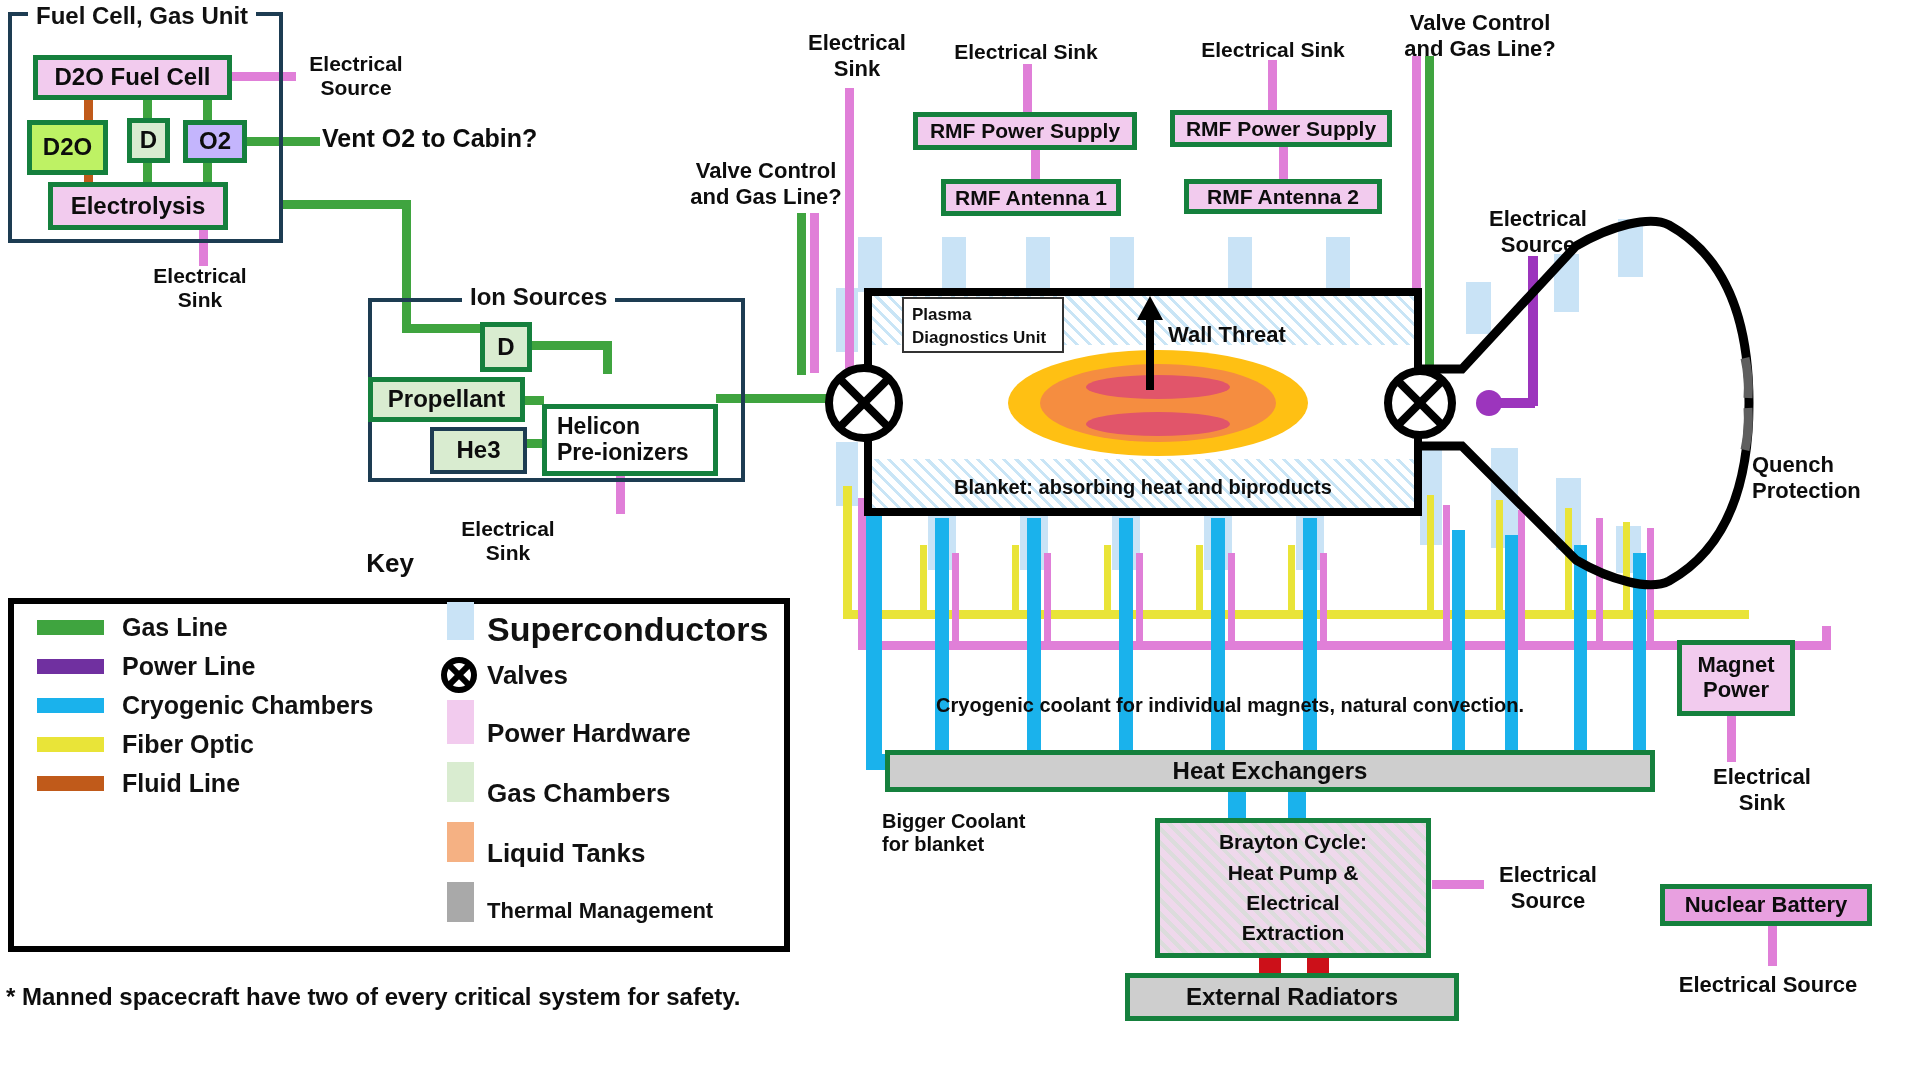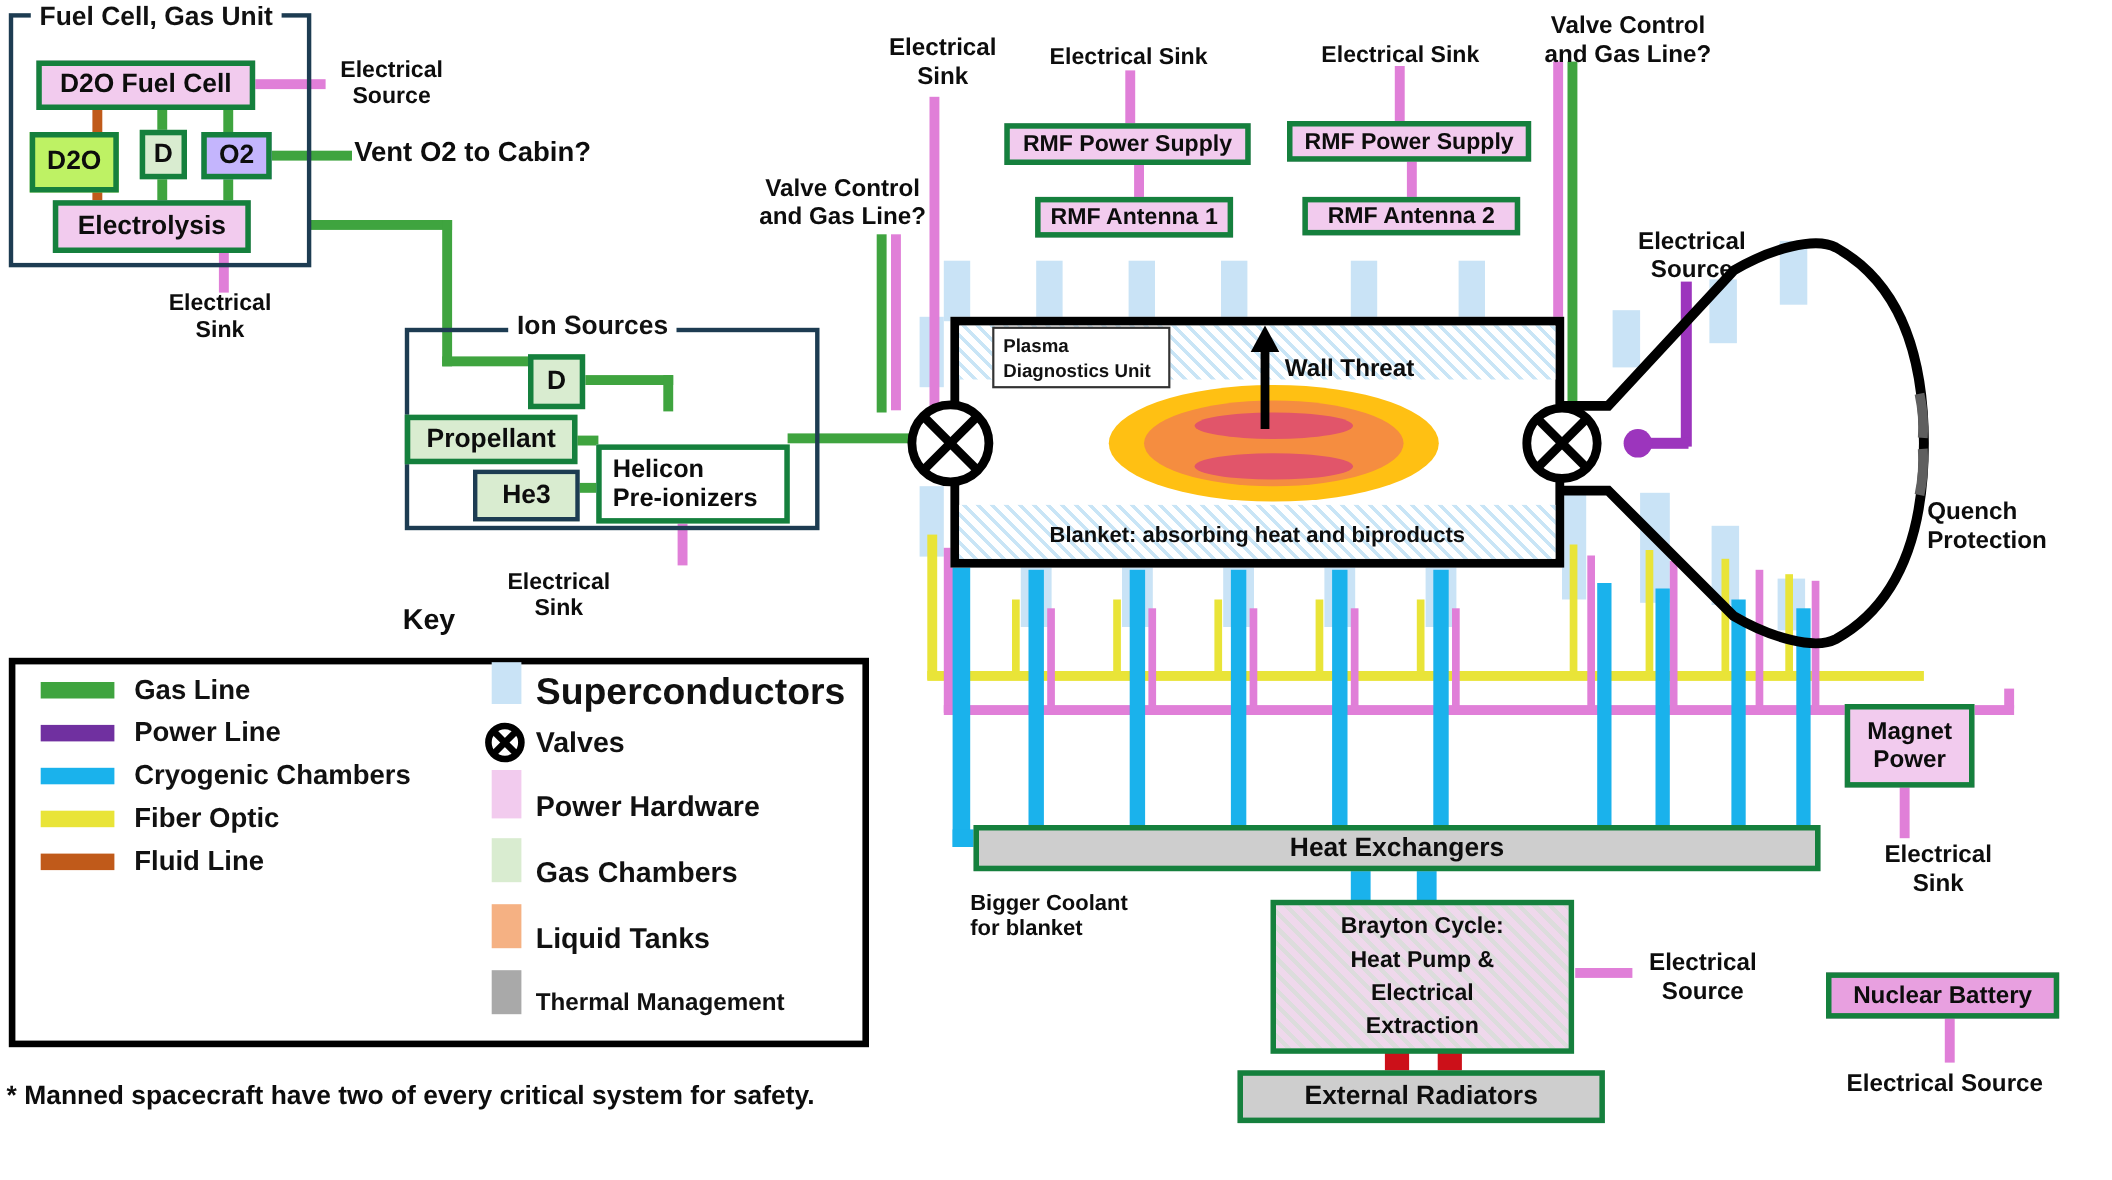--- a/index.html
+++ b/index.html
@@ -200,20 +200,21 @@
 
   <div class="lbl left" style="left:1752px;top:452px;width:160px;font-size:22px;">Quench
 Protection</div>
   <div class="box" style="left:1677px;top:640px;width:118px;height:76px;background:#f2cbee;font-size:22px;">Magnet
 Power</div>
   <div class="lbl" style="left:1702px;top:764px;width:120px;font-size:22px;">Electrical
 Sink</div>
   <div class="box" style="left:1660px;top:884px;width:212px;height:42px;background:#e8a0e0;font-size:22px;">Nuclear Battery</div>
   <div class="lbl" style="left:1668px;top:972px;width:200px;font-size:22px;">Electrical Source</div>
 
+  <div class="lbl" style="left:900px;top:694px;width:660px;font-size:20px;">Cryogenic coolant for individual magnets, natural convection.</div>
   <div class="lbl left" style="left:882px;top:810px;width:180px;font-size:20px;">Bigger Coolant
 for blanket</div>
   <div class="box" style="left:885px;top:750px;width:770px;height:42px;background:#cecece;font-size:24px;">Heat Exchangers</div>
   <div class="box" style="left:1155px;top:818px;width:276px;height:140px;font-size:21px;line-height:1.45;background:repeating-linear-gradient(45deg,#efd8ec 0 6px,#dcdcdc 6px 10px);">Brayton Cycle:
 Heat Pump &amp;
 Electrical
 Extraction</div>
   <div class="lbl" style="left:1488px;top:862px;width:120px;font-size:22px;">Electrical
 Source</div>
   <div class="box" style="left:1125px;top:973px;width:334px;height:48px;background:#cecece;font-size:24px;">External Radiators</div>

